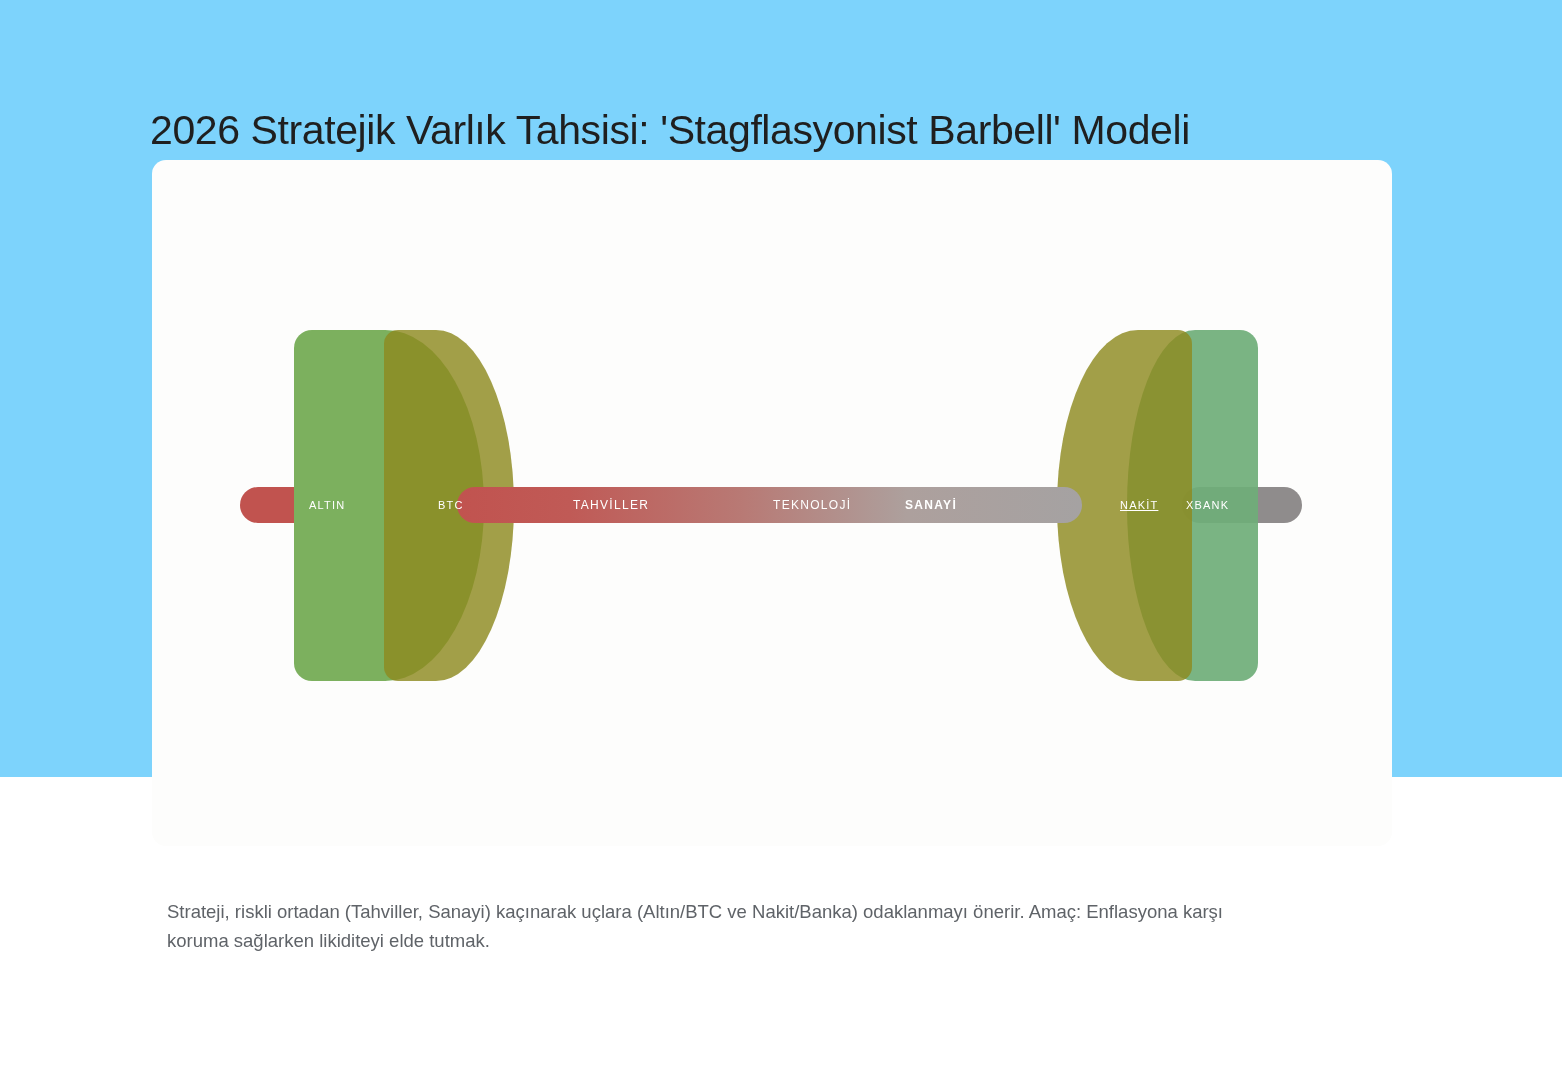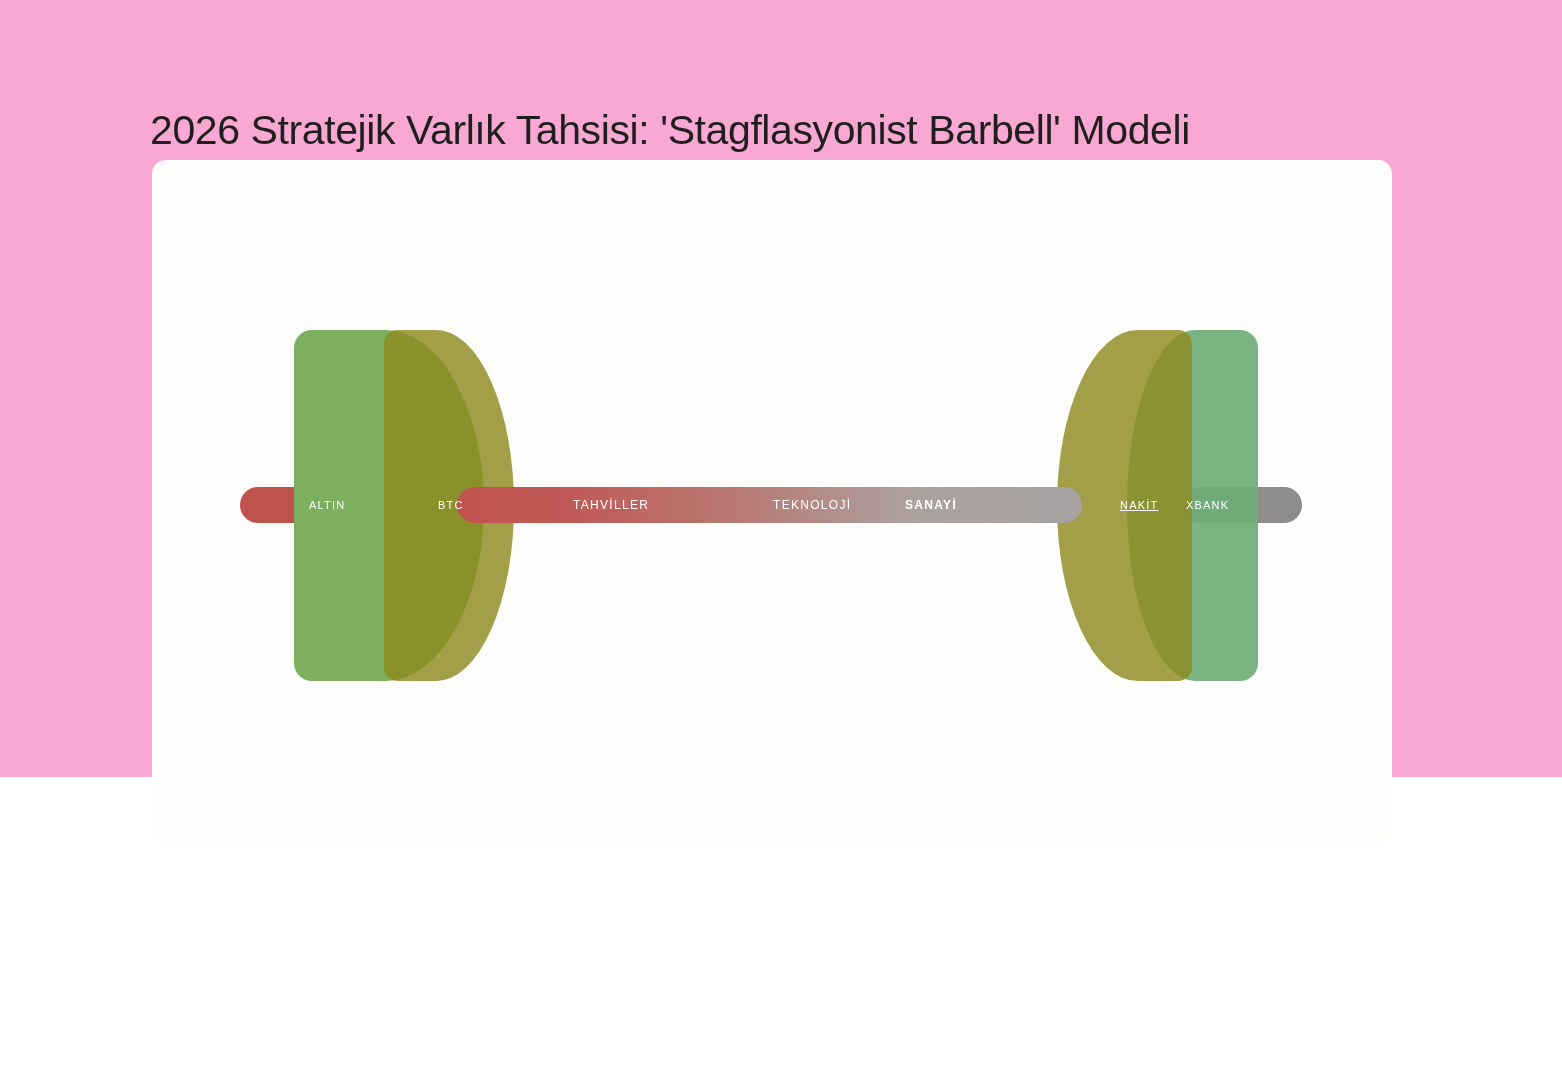--- a/index.html
+++ b/index.html
@@ -8,21 +8,21 @@
     margin: 0; padding: 0;
     width: 1562px; height: 1084px;
     background: #ffffff;
     font-family: "Liberation Sans", sans-serif;
     overflow: hidden;
   }
   .page {
     position: relative;
     width: 1562px;
     height: 777px;
-    background: #f9a8d4;
+    background: #7dd3fc;
   }
 
   
   .page-title {
     position: absolute;
     left: 150px;
     top: 78px;
     width: 1250px;
     font-size: 41px;
     font-weight: 400;
@@ -242,14 +242,15 @@
       </div>
 
       <span class="plate-label lbl-altin">ALTIN</span>
       <span class="plate-label lbl-btc">BTC</span>
       <span class="plate-label lbl-nakit">NAKİT</span>
       <span class="plate-label lbl-xbank">XBANK</span>
 
     </div>
   </div>
 
+  <p class="caption">Strateji, riskli ortadan (Tahviller, Sanayi) kaçınarak uçlara (Altın/BTC ve Nakit/Banka) odaklanmayı önerir. Amaç: Enflasyona karşı koruma sağlarken likiditeyi elde tutmak.</p>
 
 </div>
 
 </body></html>

